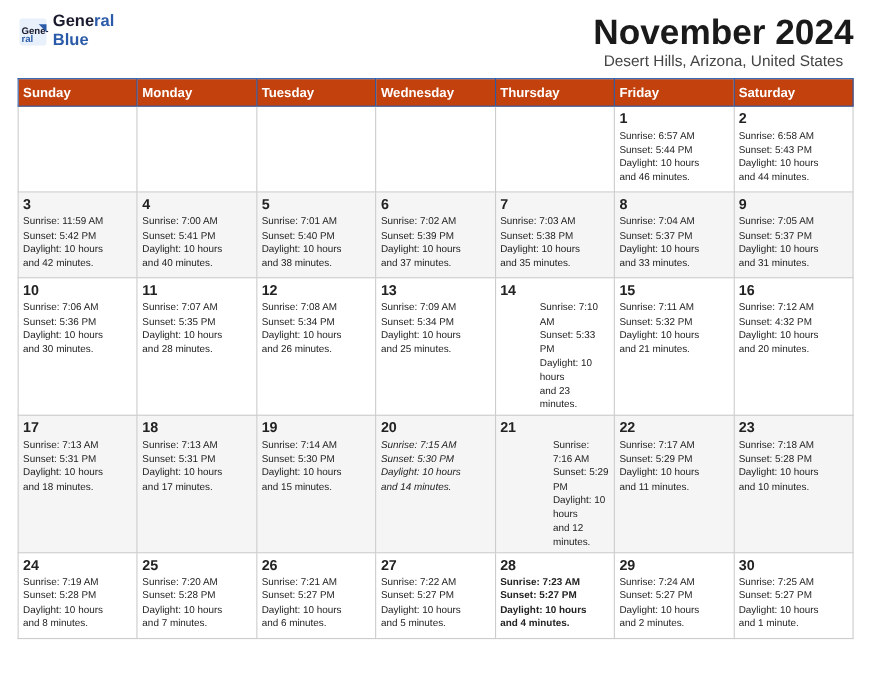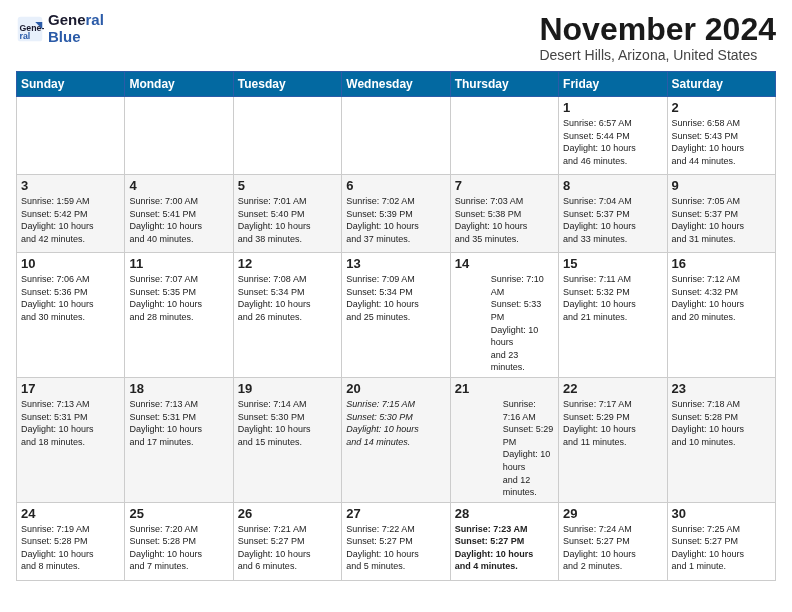--- a/index.html
+++ b/index.html
@@ -23,40 +23,40 @@
     .logo {
       display: flex;
       align-items: center;
       gap: 4px;
     }
     .logo-icon {
       width: 28px;
       height: 28px;
     }
     .title-area {
-      text-align: left;
+      text-align: center;
       margin-left: 43px;
     }
     .month-title {
       font-size: 32px;
       font-weight: bold;
       color: #1a1a1a;
       line-height: 1.1;
     }
     .location {
       font-size: 14px;
       color: #444;
     }
     .calendar-table {
       width: 100%;
       border-collapse: collapse;
       table-layout: fixed;
     }
     .calendar-table th {
-      background-color: #0369a1;
+      background-color: #c2410c;
       color: #fff;
       font-size: 12px;
       font-weight: bold;
       padding: 5px 4px;
       text-align: left;
       border: 1px solid #2b5ba8;
     }
     .calendar-table td {
       border: 1px solid #ccc;
       vertical-align: top;
@@ -137,21 +137,21 @@
             <span class="day-num">2</span>
             <div class="day-info" style="white-space: pre-line;">Sunrise: 6:58 AM
 Sunset: 5:43 PM
 Daylight: 10 hours
 and 44 minutes.</div>
           </td>
         </tr>
         <tr>
           <td>
             <span class="day-num">3</span>
-            <div class="day-info" style="white-space: pre-line;">Sunrise: 1:59 AM
+            <div class="day-info" style="white-space: pre-line;">Sunrise: 11:59 AM
 Sunset: 5:42 PM
 Daylight: 10 hours
 and 42 minutes.</div>
           </td>
           <td>
             <span class="day-num">4</span>
             <div class="day-info" style="white-space: pre-line;">Sunrise: 7:00 AM
 Sunset: 5:41 PM
 Daylight: 10 hours
 and 40 minutes.</div>

